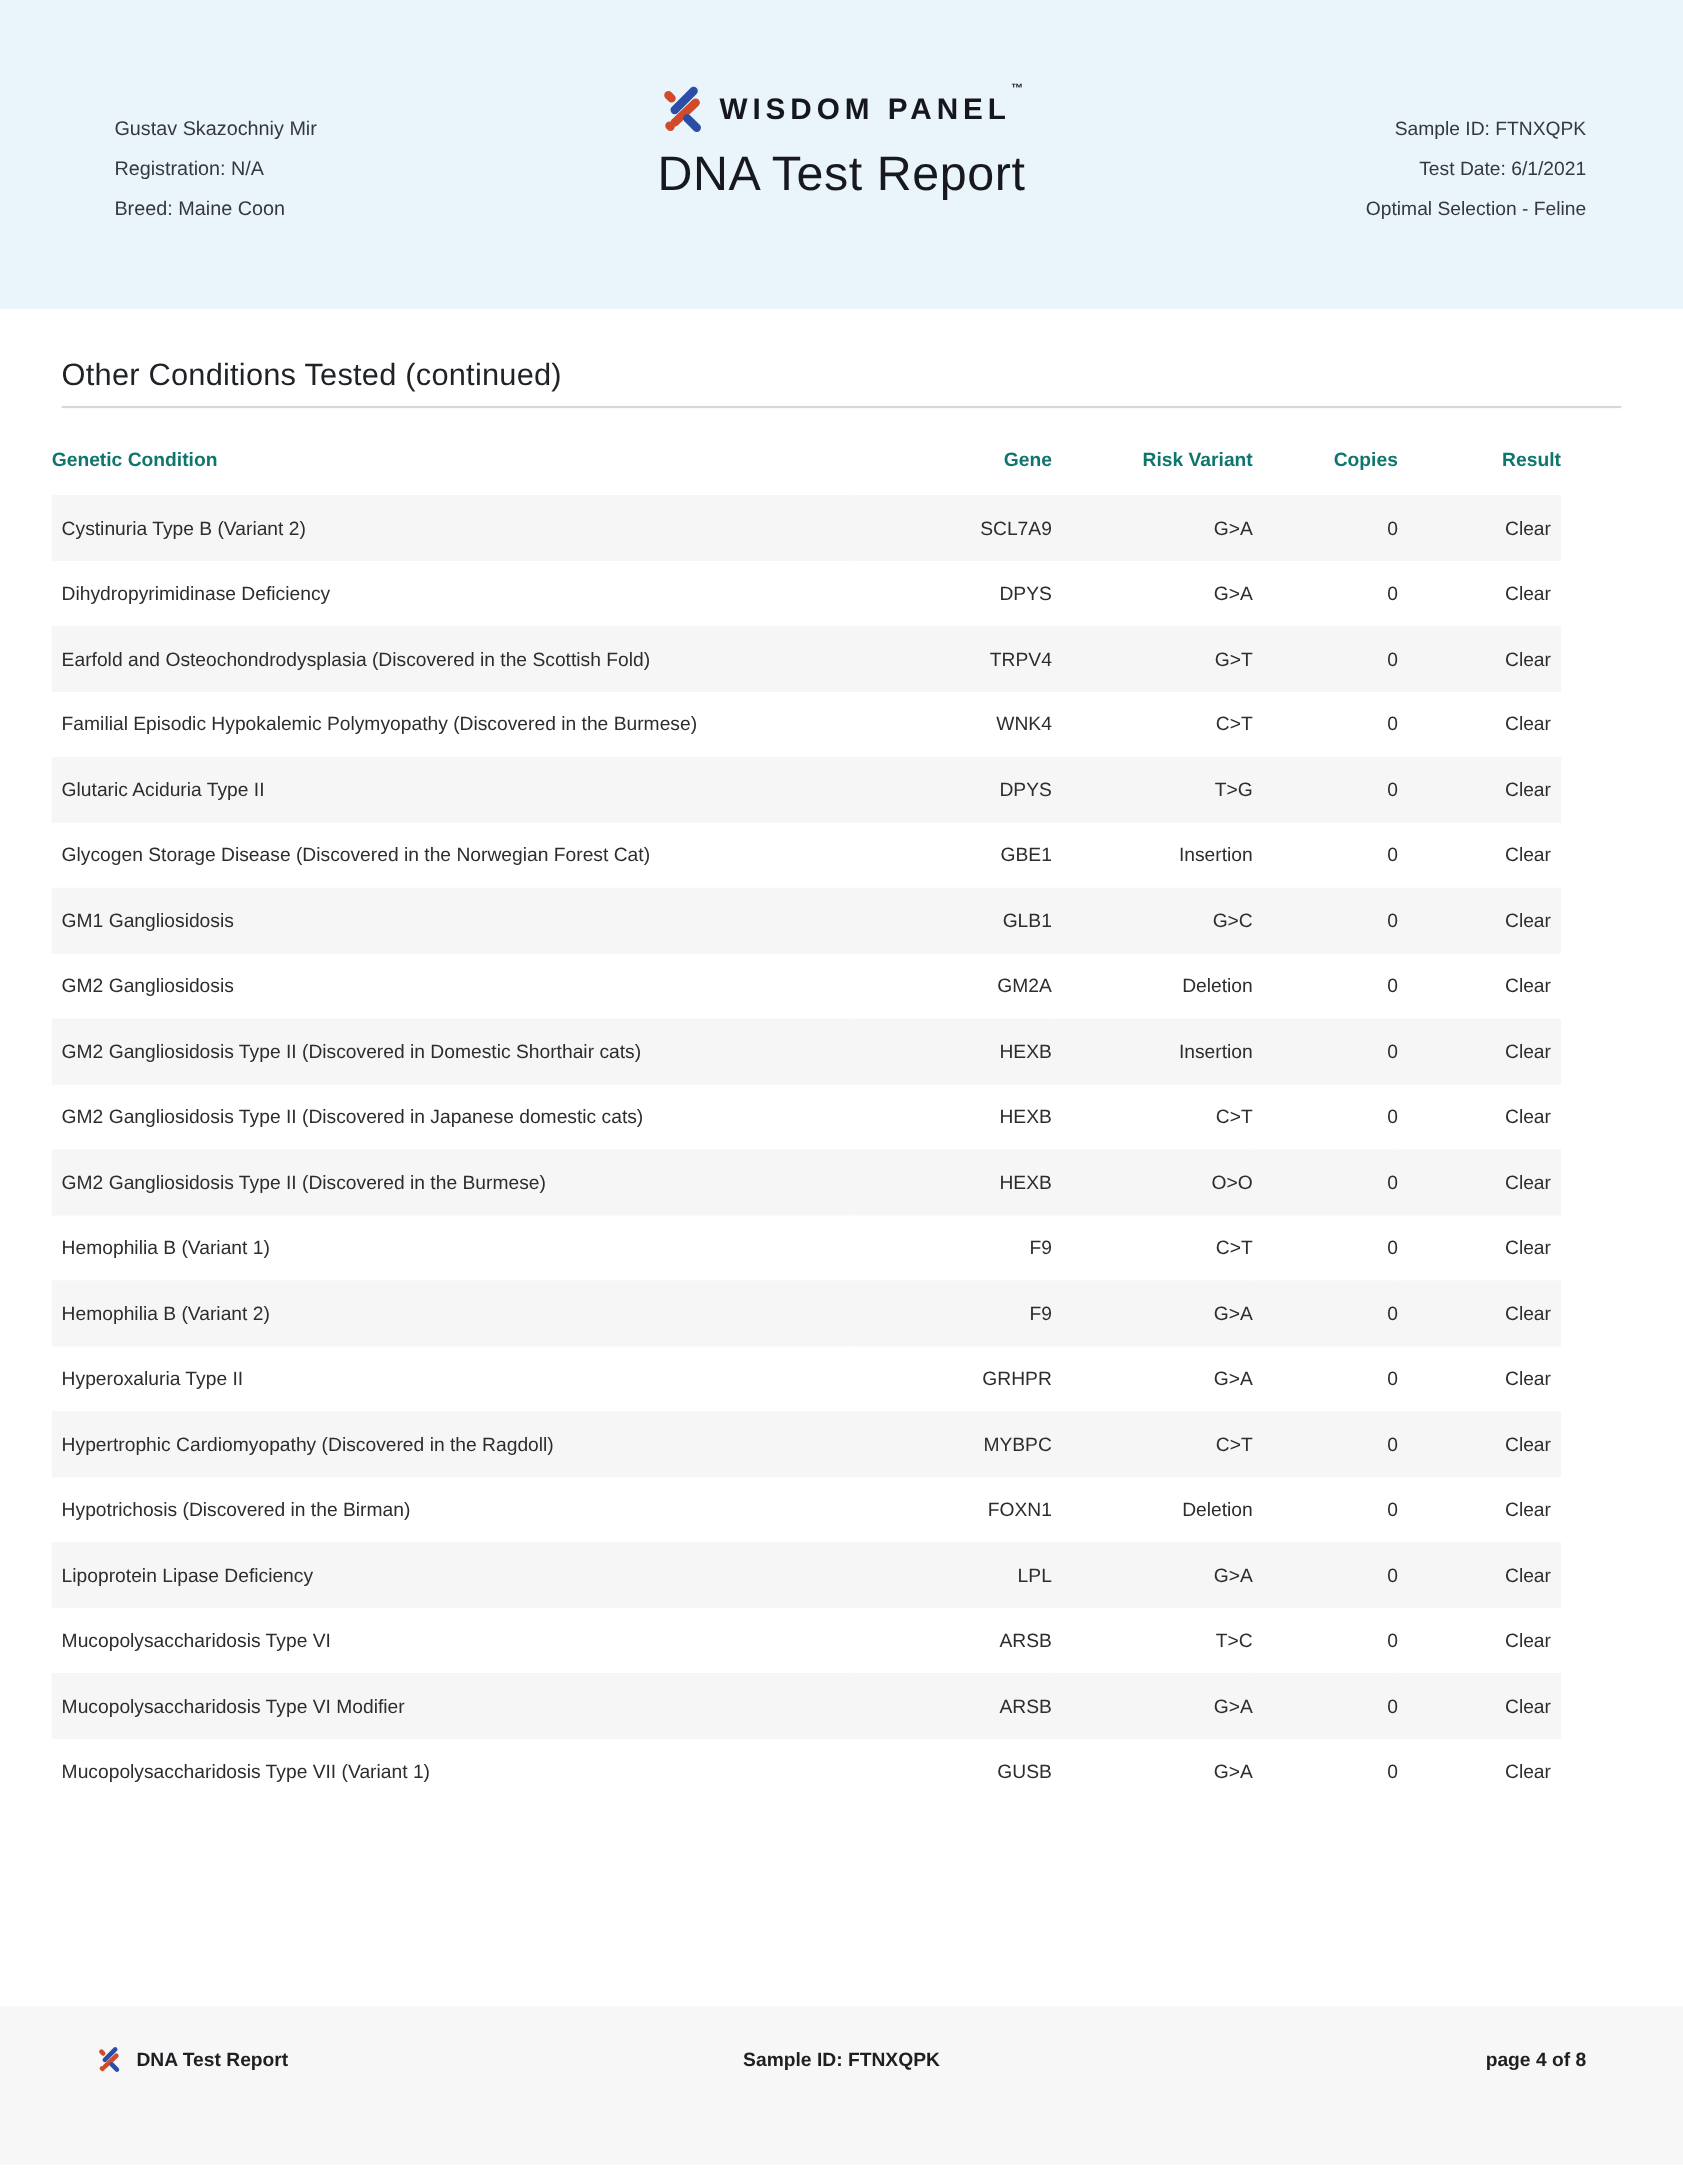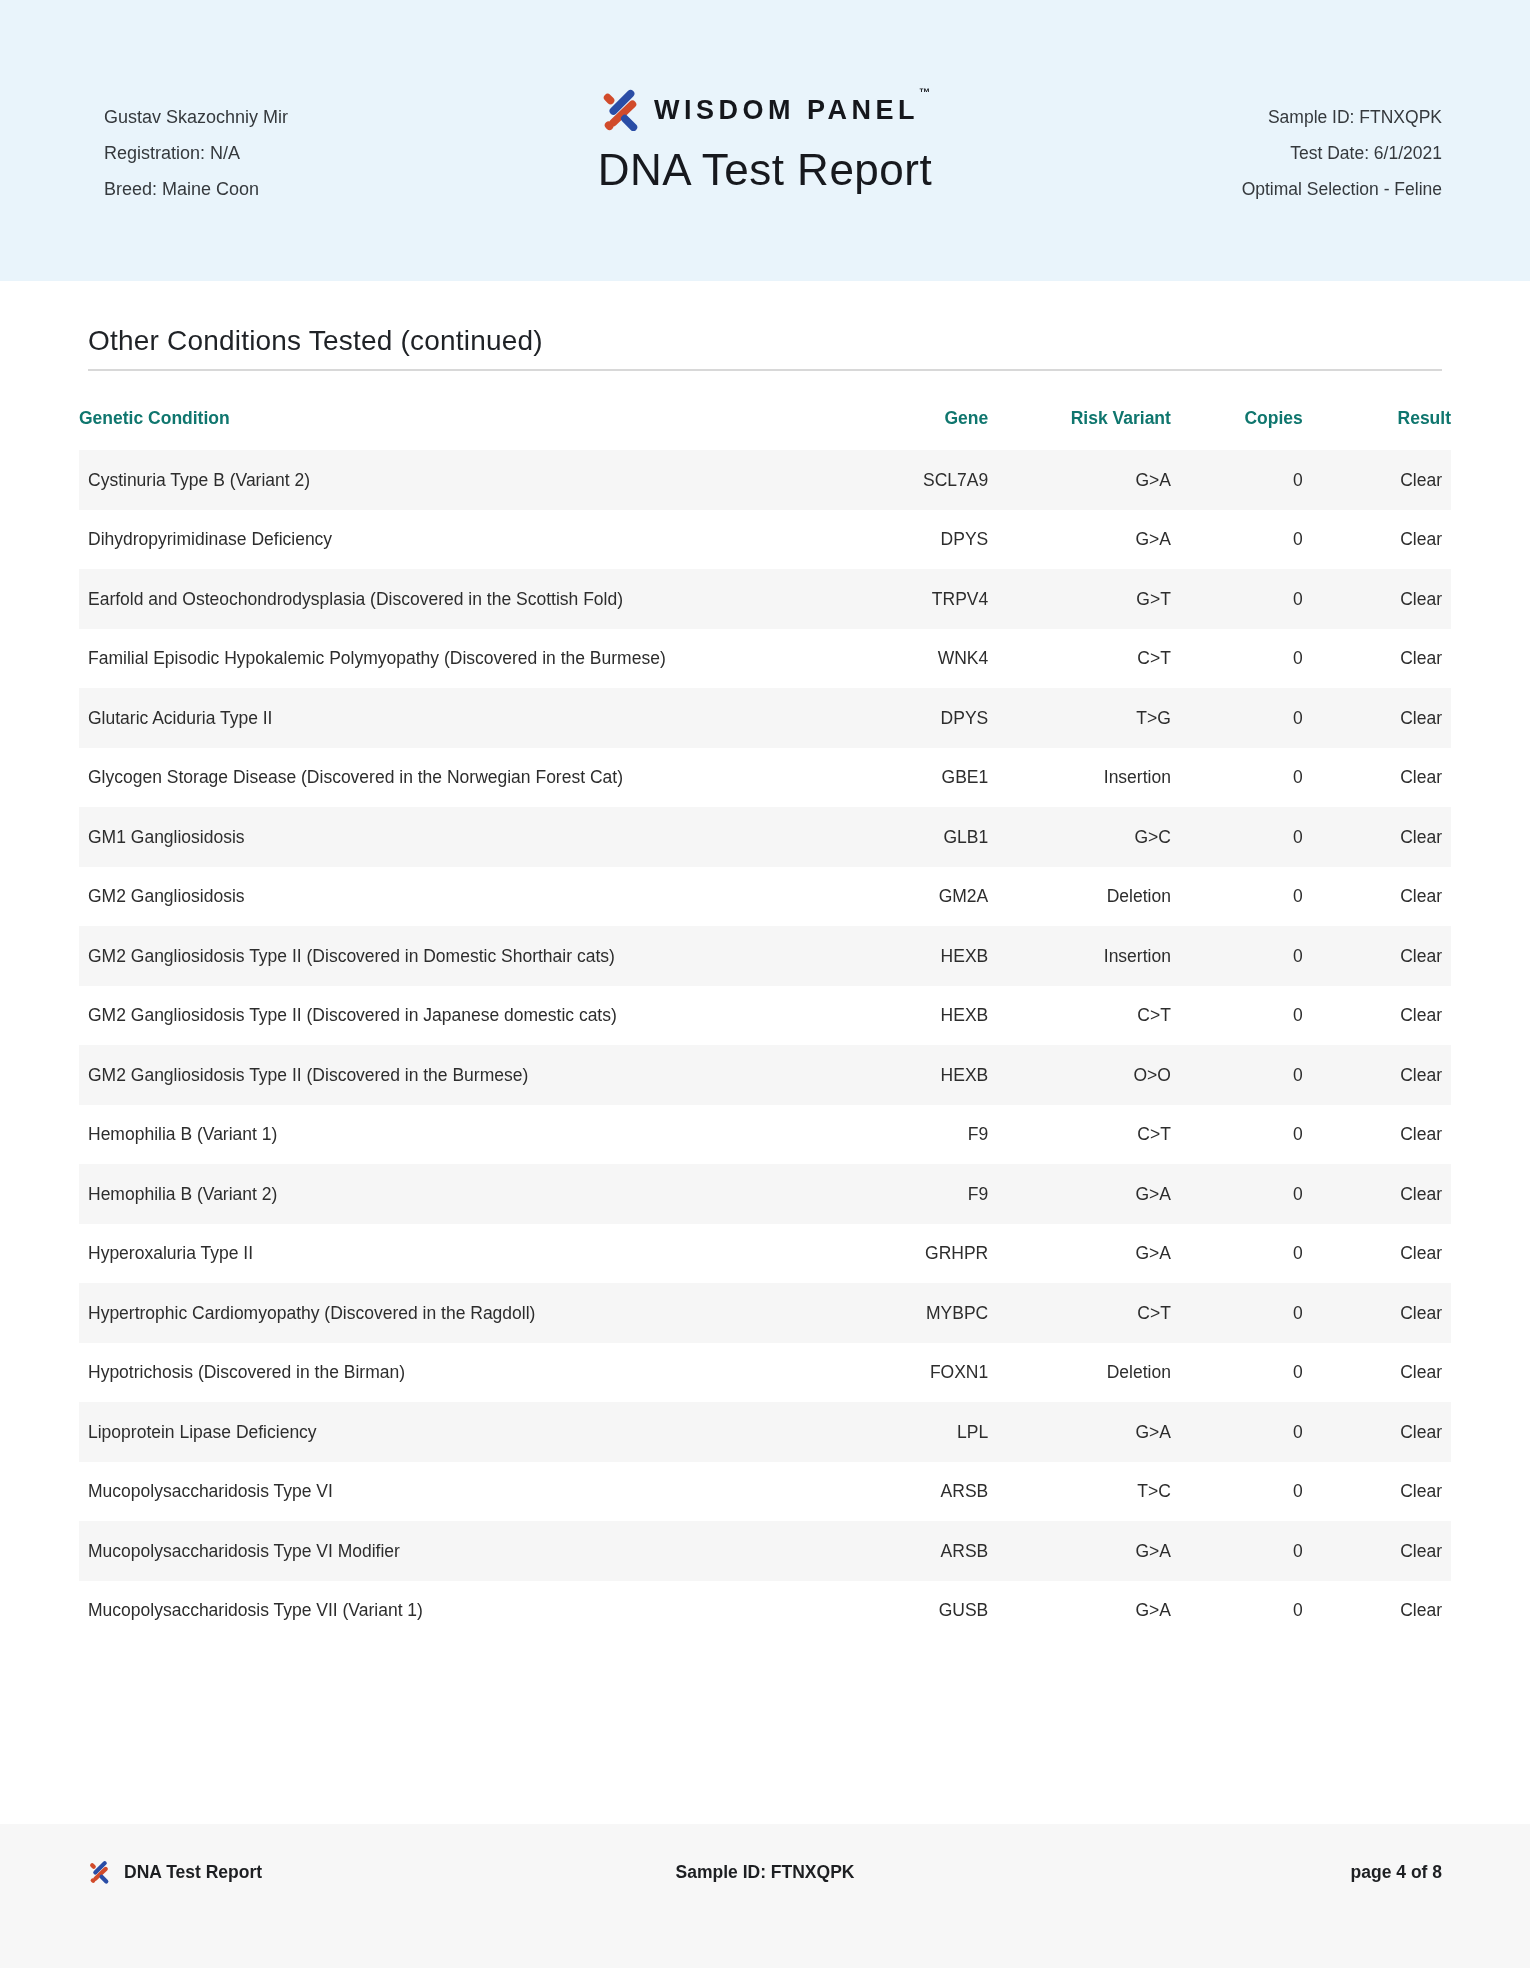--- a/index.html
+++ b/index.html
@@ -19,34 +19,34 @@
   }
   .pet-info {
     position:absolute; left:104px; top:99px;
     font-size:18px; line-height:36px; color:#35393d;
   }
   .sample-info {
     position:absolute; right:88px; top:99px; text-align:right;
     font-size:17.5px; line-height:36px; color:#35393d;
   }
   .brand-block { position:absolute; top:75px; left:0; width:100%; text-align:center; }
-  .brand-row { display:flex; align-items:center; justify-content:center; gap:12px; height:48px;margin-top:11px; }
+  .brand-row { display:flex; align-items:center; justify-content:center; gap:12px; height:48px; }
   .brand-name {
     font-size:27px; font-weight:700; letter-spacing:4.5px;
     color:#15171c; white-space:nowrap;
   }
   .brand-tm { font-size:11px; font-weight:700; color:#15171c; vertical-align:top; position:relative; top:-9px; letter-spacing:0; }
   .report-title {
     margin-top:11px; font-size:44px; font-weight:400; letter-spacing:0.5px; color:#17191e;
   }
   .helix { display:inline-block; }
   .stroke-blue   { stroke:var(--brand-blue,#2a4da6); }
   .stroke-orange { stroke:var(--brand-orange,#d14b2b); }
   
-  .main { position:absolute; top:281px; left:0; width:100%; padding:0 88px; }
+  .main { position:absolute; top:281px; left:0; width:100%; padding:0 56px; }
   .section-title {
     margin-top:44px; font-size:28px; font-weight:400; color:#1f2226; letter-spacing:0.2px;
   }
   .section-divider {
     margin-top:12px; border:0; border-top:2px solid #d8d8d8; height:0;
   }
   table.conditions {
     border-collapse:collapse; table-layout:fixed;
     width:1372px; margin-left:-9px;
   }

